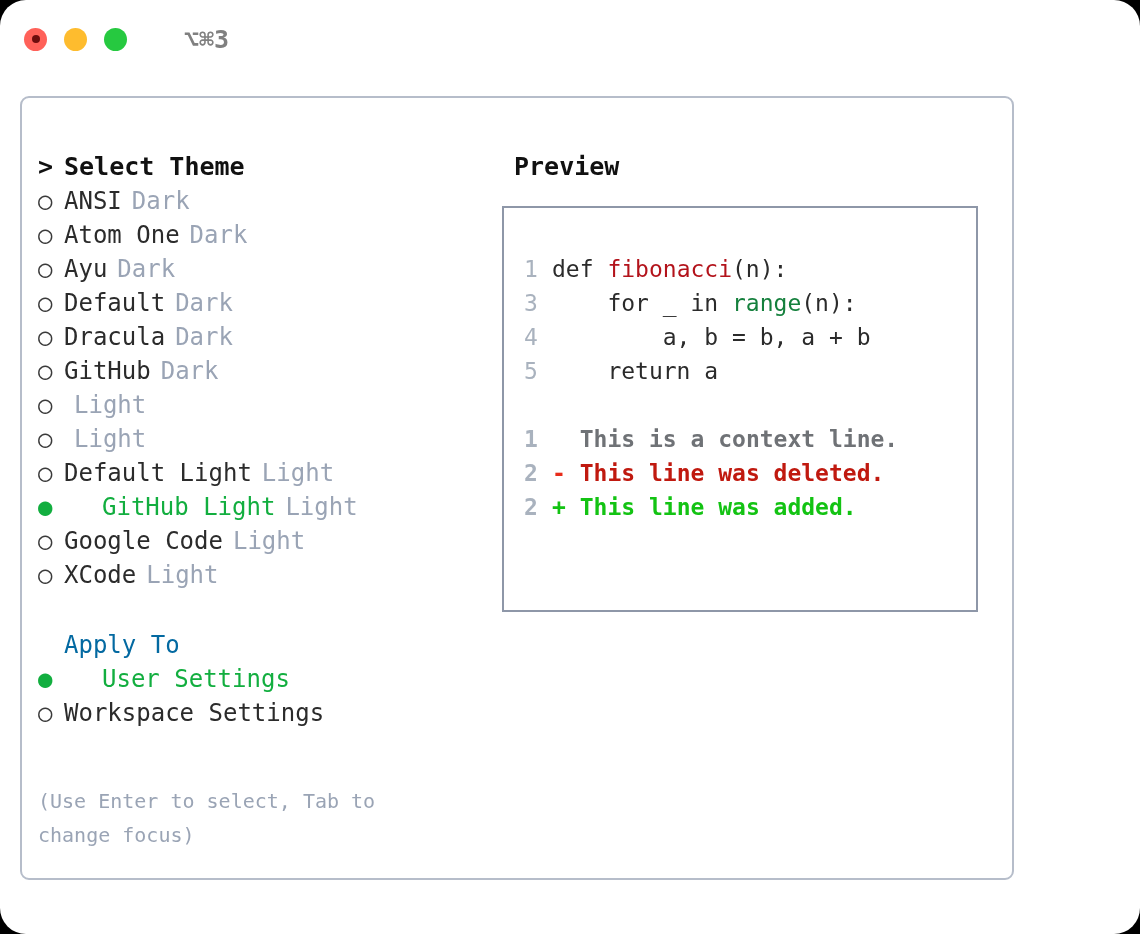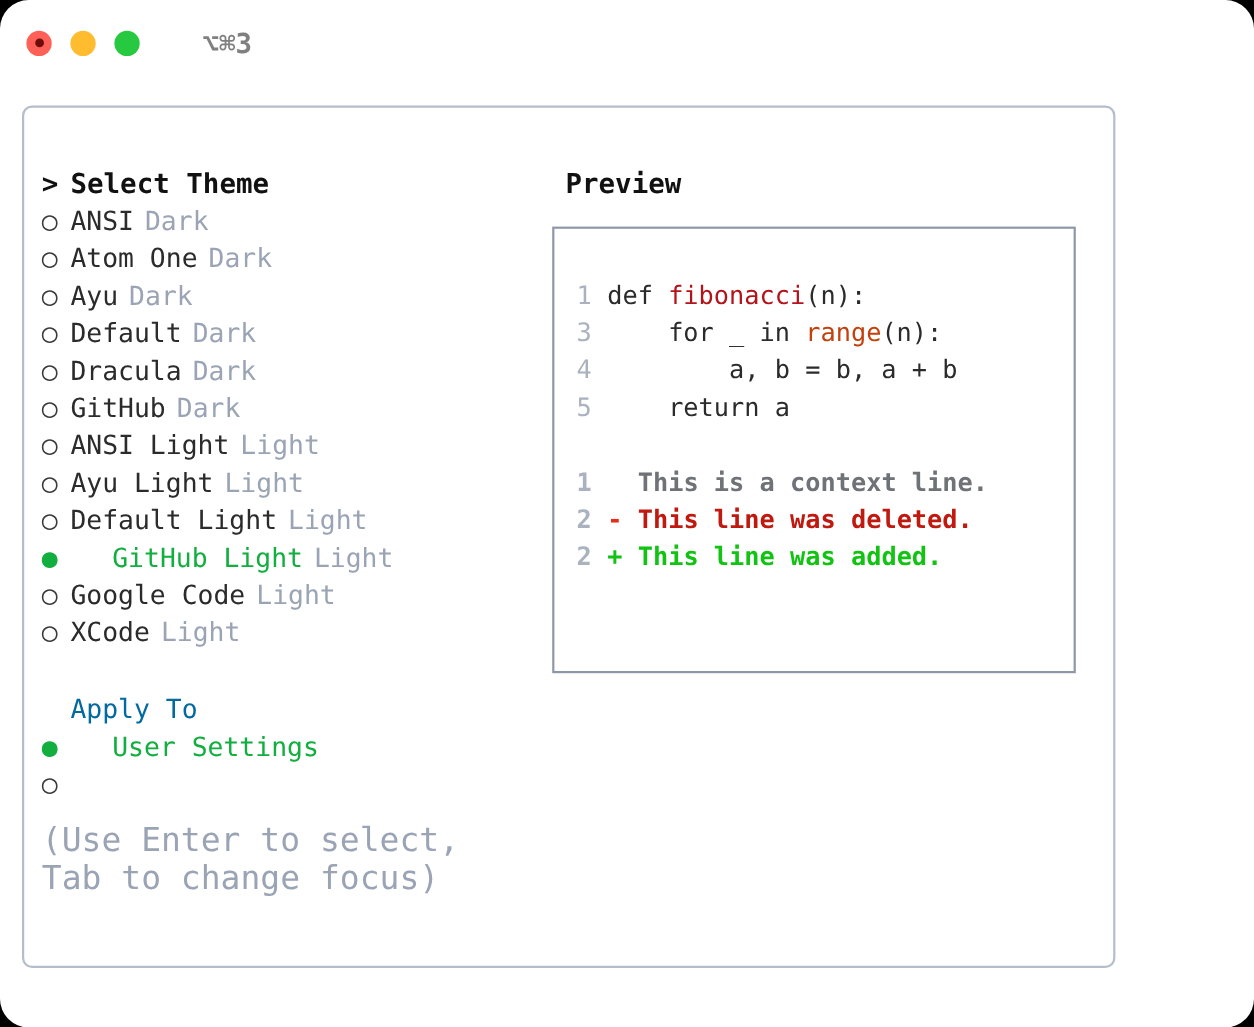--- a/index.html
+++ b/index.html
@@ -129,22 +129,22 @@
   }
   .subsection-header {
     font-size: 24px;
     color: #0369a1;
     line-height: 34px;
     white-space: pre;
     padding-left: 26px;
   }
 
   .hint {
-    margin-top: 18px;
-    font-size: 30px;
+    margin-top: 54px;
+    font-size: 20px;
     line-height: 34px;
     color: #9aa4b5;
     width: 400px;
   }
 
   
   .right-col {
     flex: 1;
     padding: 52px 0 0 0;
     box-sizing: border-box;
@@ -173,21 +173,21 @@
     white-space: pre;
     color: #2b2b2b;
   }
   .ln {
     display: inline-block;
     width: 28px;
     color: #a9b2be;
   }
   .tok-fn    { color: #b3131b; }
   .tok-num   { color: #0a8a80; }
-  .tok-call  { color: #c2410c; }
+  .tok-call  { color: #15803d; }
 
   .diff-block { margin-top: 34px; font-weight: bold; }
   .diff-ctx   { color: #6f7276; }
   .diff-del   { color: #c0190f; margin-top: 28px; }
   .diff-add   { color: #13c313; }
   .sign-del   { color: #e82c1a; }
   .sign-add   { color: #13c313; }
 </style>
 </head>
 <body>
@@ -212,32 +212,32 @@
 
         <div class="section-header"><span class="marker">&gt;</span><span>Select Theme</span></div>
 
         <div>
           <div class="opt-row"><span class="opt-marker unsel">○</span><span class="opt-label">ANSI</span><span class="opt-tag">Dark</span></div>
           <div class="opt-row"><span class="opt-marker unsel">○</span><span class="opt-label">Atom One</span><span class="opt-tag">Dark</span></div>
           <div class="opt-row"><span class="opt-marker unsel">○</span><span class="opt-label">Ayu</span><span class="opt-tag">Dark</span></div>
           <div class="opt-row"><span class="opt-marker unsel">○</span><span class="opt-label">Default</span><span class="opt-tag">Dark</span></div>
           <div class="opt-row"><span class="opt-marker unsel">○</span><span class="opt-label">Dracula</span><span class="opt-tag">Dark</span></div>
           <div class="opt-row"><span class="opt-marker unsel">○</span><span class="opt-label">GitHub</span><span class="opt-tag">Dark</span></div>
-          <div class="opt-row"><span class="opt-marker unsel">○</span><span class="opt-label">ANSI Light</span><span class="opt-tag">Light</span></div>
-          <div class="opt-row"><span class="opt-marker unsel">○</span><span class="opt-label">Ayu Light</span><span class="opt-tag">Light</span></div>
+          <div class="opt-row"><span class="opt-marker unsel">○</span><span class="opt-tag">Light</span></div>
+          <div class="opt-row"><span class="opt-marker unsel">○</span><span class="opt-tag">Light</span></div>
           <div class="opt-row"><span class="opt-marker unsel">○</span><span class="opt-label">Default Light</span><span class="opt-tag">Light</span></div>
           <div class="opt-row"><span class="opt-marker sel">●</span><span class="opt-label sel">GitHub Light</span><span class="opt-tag">Light</span></div>
           <div class="opt-row"><span class="opt-marker unsel">○</span><span class="opt-label">Google Code</span><span class="opt-tag">Light</span></div>
           <div class="opt-row"><span class="opt-marker unsel">○</span><span class="opt-label">XCode</span><span class="opt-tag">Light</span></div>
         </div>
 
         <div class="subsection">
           <div class="subsection-header">Apply To</div>
           <div class="opt-row"><span class="opt-marker sel">●</span><span class="opt-label sel">User Settings</span></div>
-          <div class="opt-row"><span class="opt-marker unsel">○</span></div>
+          <div class="opt-row"><span class="opt-marker unsel">○</span><span class="opt-label">Workspace Settings</span></div>
         </div>
 
         <div class="hint">(Use Enter to select, Tab to change focus)</div>
       </div>
 
       <div class="right-col">
         <div class="preview-title">Preview</div>
 
         <div class="preview-box">
 

